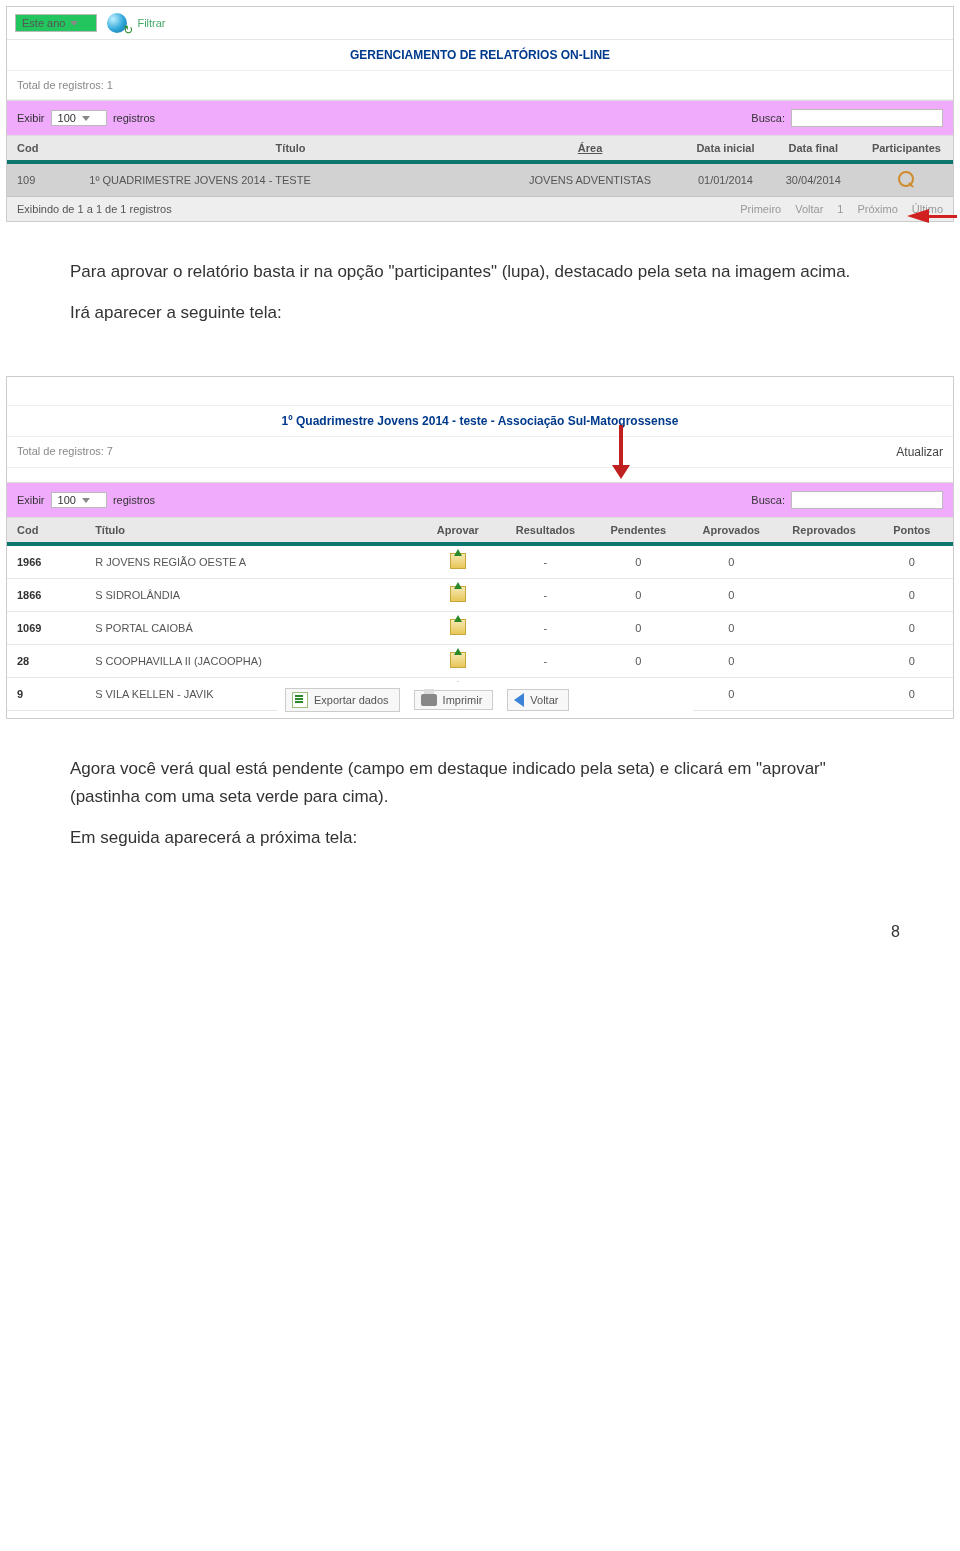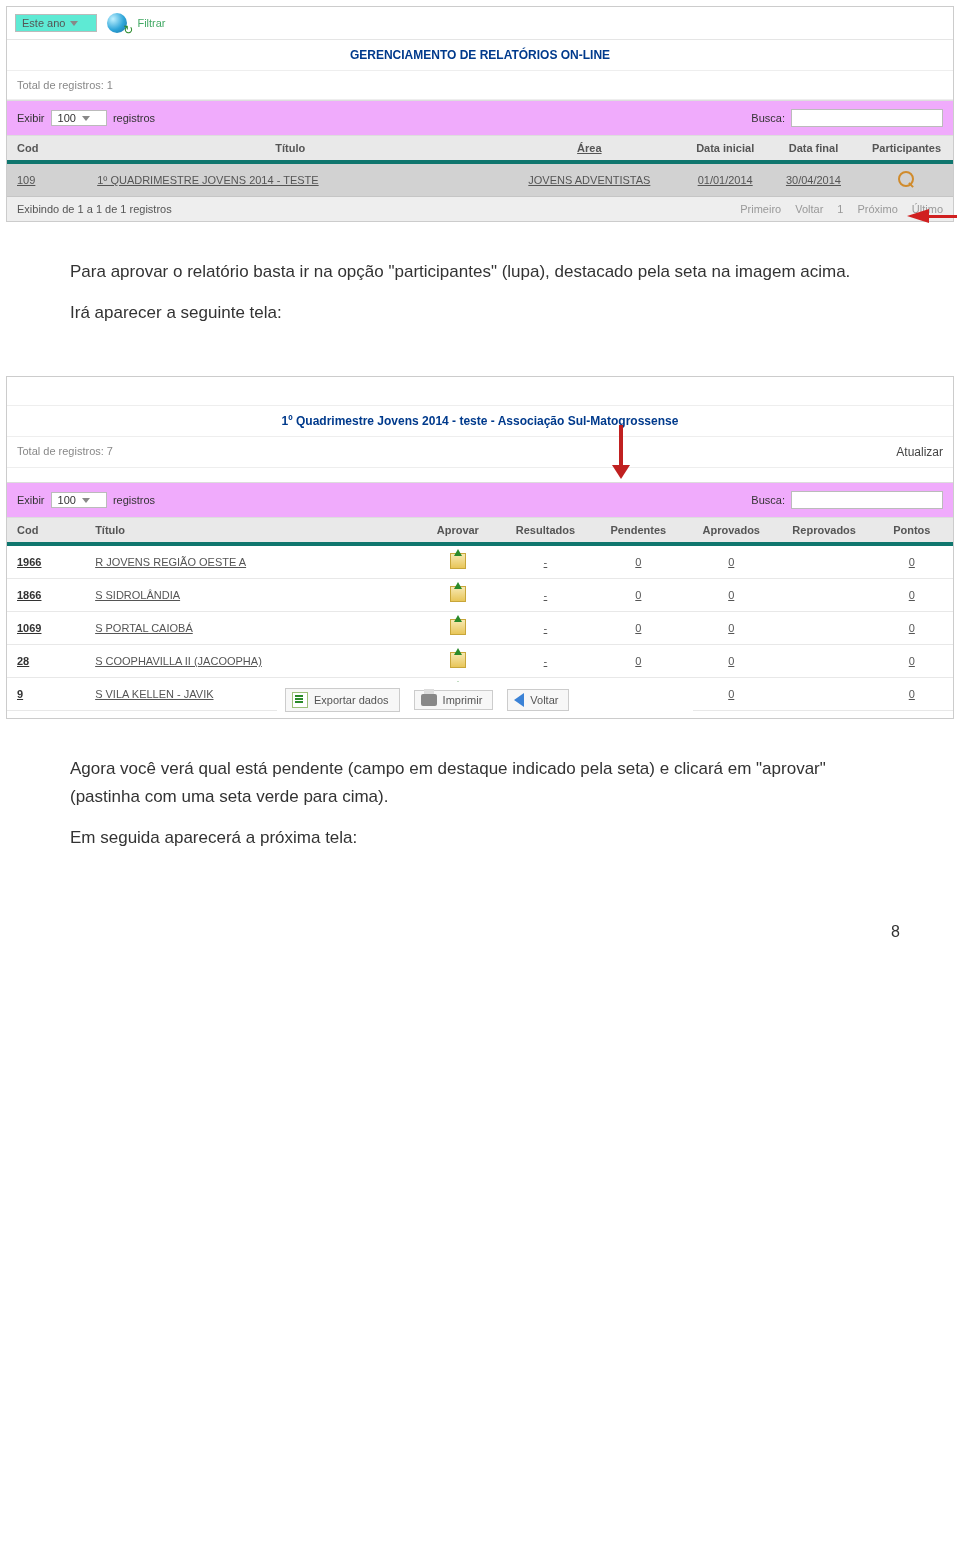--- a/index.html
+++ b/index.html
@@ -1,33 +1,33 @@
 <!DOCTYPE html>
 <html><head>
 <meta charset="utf-8">
 <style>
   body { font-family: Verdana, Arial, sans-serif; margin:0; background:#fff; color:#333; width:960px; }
   .page { padding:0 0 40px 0; }
   .panel { border:1px solid #ccc; background:#fff; margin:6px; }
   .toolbar { padding:6px 8px; border-bottom:1px solid #e5e5e5; display:flex; align-items:center; gap:10px; font-size:11px; }
-  .select { border:1px solid #bbb; padding:2px 18px 2px 6px; background:#5eead4; position:relative; display:inline-flex; align-items:center; gap:5px; font-size:11px; color:#555; }
+  .select { border:1px solid #bbb; padding:2px 18px 2px 6px; background:#22c55e; position:relative; display:inline-flex; align-items:center; gap:5px; font-size:11px; color:#555; }
   .caret { width:0; height:0; border-left:4px solid transparent; border-right:4px solid transparent; border-top:5px solid #888; display:inline-block; }
   .globe { width:20px; height:20px; border-radius:10px; background:radial-gradient(circle at 6px 6px,#bff1ff,#2ea5d9 55%,#1a6fa0); position:relative; }
   .globe::after { content:"\21BB"; position:absolute; right:-6px; bottom:-4px; font-size:12px; color:#2a8a2a; }
   .filter-link { color:#4a6; font-size:11px; text-decoration:none; }
   .section-title { text-align:center; color:#003a8c; font-weight:bold; font-size:12px; padding:8px 0; border-bottom:1px solid #eee; }
   .regrow { padding:8px 10px; font-size:11px; color:#888; border-bottom:1px solid #eee; display:flex; justify-content:space-between; }
   .controls { background:#f0abfc; display:flex; align-items:center; gap:6px; padding:8px 10px; font-size:11px; border-top:1px solid #ddd; border-bottom:1px solid #ddd; }
   .small-select { border:1px solid #bbb; background:#fff; padding:1px 16px 1px 6px; display:inline-flex; align-items:center; gap:6px; font-size:11px; }
   .spacer { flex:1; }
   .searchbox { border:1px solid #bbb; background:#fff; height:16px; width:150px; }
   table { width:100%; border-collapse:collapse; font-size:11px; }
   th { background:#e9e9e9; color:#555; font-weight:bold; text-align:center; padding:6px 4px; border-bottom:4px solid #0f766e; }
   th:first-child, td:first-child { text-align:left; padding-left:10px; }
-  td { background:#d2d2d2; padding:7px 12px; color:#555; border-bottom:1px solid #c5c5c5; text-align:center;text-decoration:underline; }
+  td { background:#d2d2d2; padding:7px 4px; color:#555; border-bottom:1px solid #c5c5c5; text-align:center; }
   td.title { text-align:left; }
   td.left { text-align:left; }
   .mag { display:inline-block; width:12px; height:12px; border:2px solid #d08b2c; border-radius:50%; position:relative; }
   .mag::after { content:""; position:absolute; width:2px; height:6px; background:#d08b2c; transform:rotate(-45deg); left:10px; top:9px; }
   .pager { background:#eee; font-size:11px; color:#999; padding:6px 10px; display:flex; gap:14px; align-items:center; }
   .pager .shown { color:#555; }
 
   .narrative { font-family:Verdana, Arial, sans-serif; font-size:17px; color:#333; line-height:1.6; padding:30px 70px; }
   .narrative p { margin:0 0 14px 0; }
 

